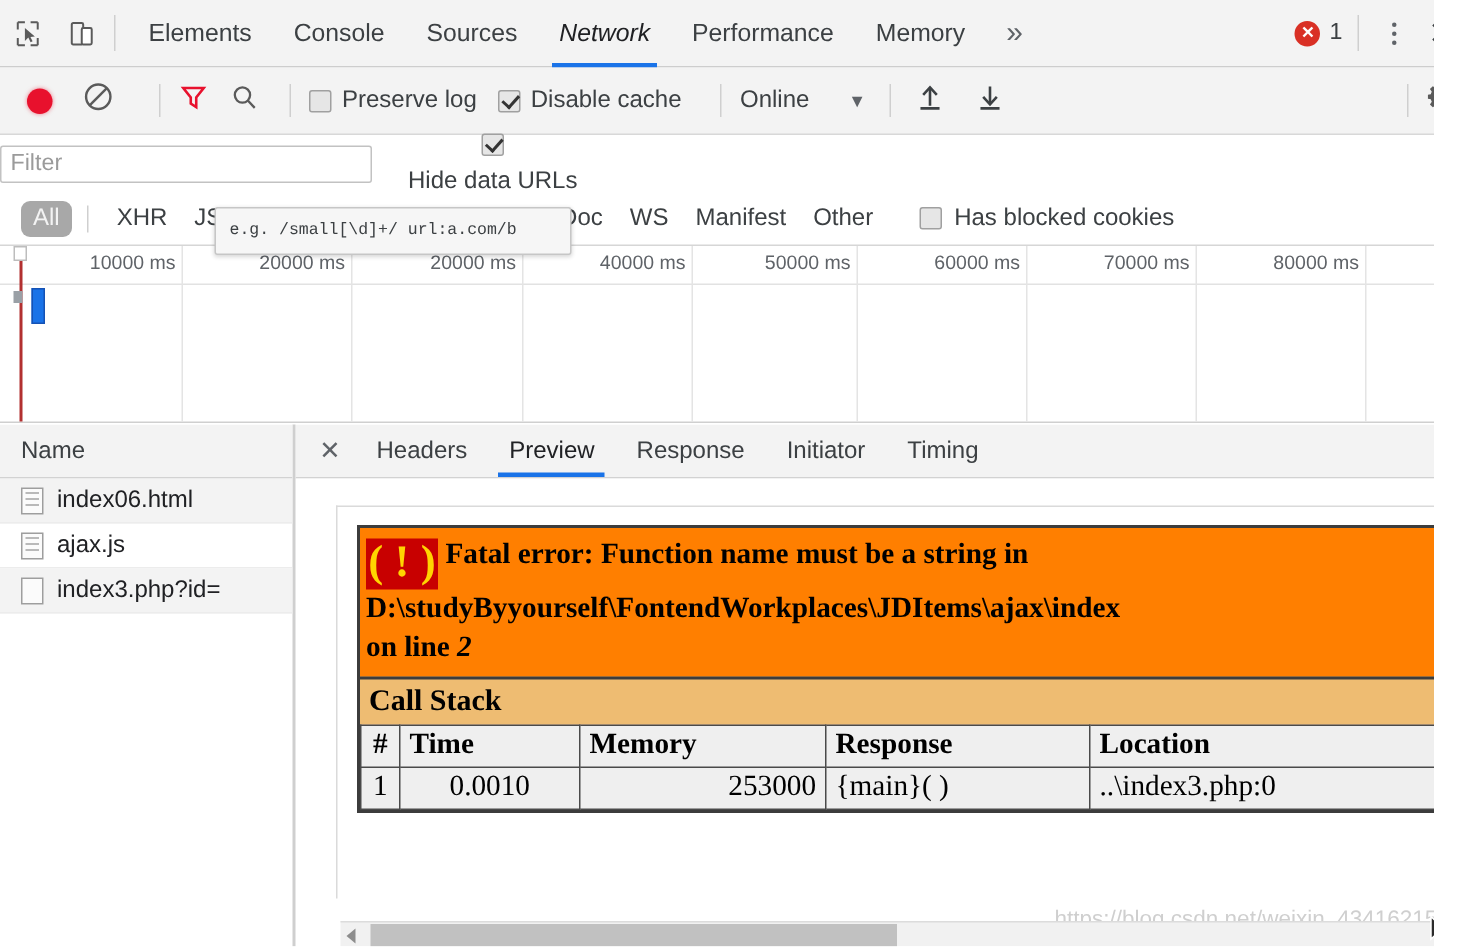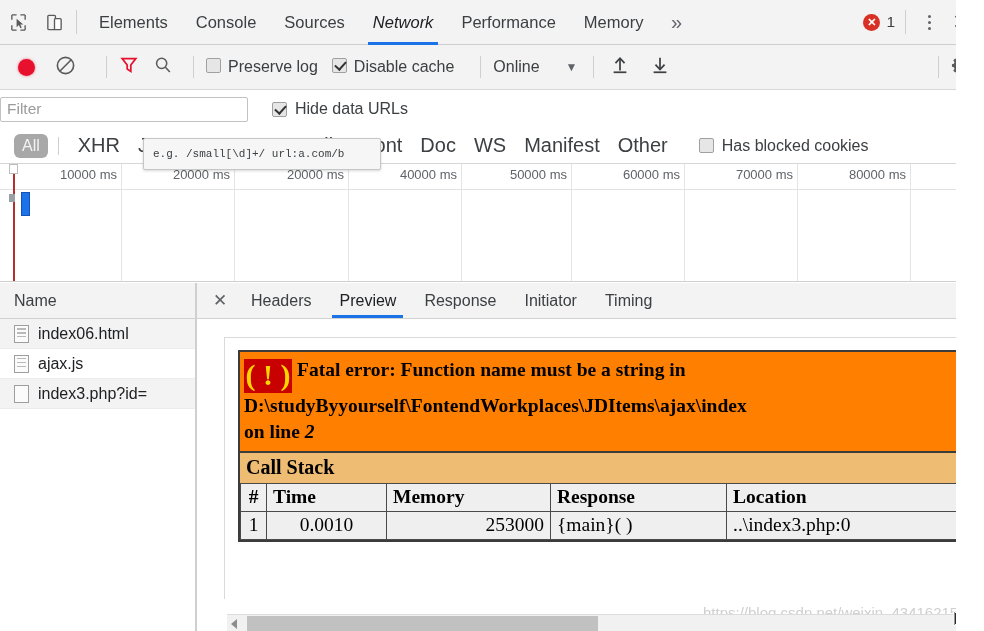--- a/index.html
+++ b/index.html
@@ -86,21 +86,21 @@
   }
   .rec-dot {
     width: 17px; height: 17px; border-radius: 50%; background: #e8112d;
     box-shadow: 0 0 3px rgba(232,17,45,.55);
     margin-right: 20px;
   }
   .clear-ico { margin-right: 18px; color: #5a5a5a; }
   .tbsep2 { width: 1px; height: 22px; background: #cfcfcf; margin: 0 12px; }
   .filter-ico { color: #e8112d; margin-right: 14px; }
   .search-ico { color: #5a5a5a; margin-right: 8px; }
-  .chk-wrap { display: flex; gap: 7px; margin-right: 14px; }
+  .chk-wrap { display: flex; align-items: center; gap: 7px; margin-right: 14px; }
   .chkbox {
     width: 15px; height: 15px; border: 1px solid #8a8a8a; background: #fff;
     border-radius: 2px; display: inline-block; position: relative;
   }
   .chkbox.checked::after {
     content: "";
     position: absolute; left: 4px; top: 0px; width: 5px; height: 9px;
     border: solid #333; border-width: 0 2px 2px 0;
     transform: rotate(42deg);
   }
@@ -123,37 +123,37 @@
   .filter-input {
     width: 248px; height: 25px;
     border: 1px solid #c2c2c2; border-radius: 2px;
     background: #fff;
     font-size: 15.5px; color: #3c4043;
     padding: 0 6px;
     font-family: "Liberation Sans", sans-serif;
     outline: none;
   }
   .filter-input::placeholder { color: #9b9b9b; }
-  .hide-urls { display: flex; align-items: center; gap: 8px; margin-left: 24px; }
+  .hide-urls { display: flex; align-items: center; gap: 8px; margin-left: 24px; flex-direction: column; }
 
   
   .typerow {
     position: absolute; left: 0; top: 128px; width: 984px; height: 36px;
     background: #ffffff;
     display: flex; align-items: center;
     padding-left: 14px;
     border-bottom: 1px solid #d6d6d6;
   }
   .type-all {
     background: #a8a8a8; color: #f3f3f3;
     border-radius: 6px; padding: 2px 8px;
     font-size: 16px; line-height: 20px;
   }
   .type-divider { width: 1px; height: 18px; background: #cfcfcf; margin: 0 10px; }
-  .type-item { font-size: 20px; color: #3c4043; padding: 0 9px; white-space: nowrap; }
+  .type-item { font-size: 16px; color: #3c4043; padding: 0 9px; white-space: nowrap; }
   .blocked-wrap { display: flex; align-items: center; gap: 8px; margin-left: 22px; }
 
   
   .tooltip {
     position: absolute; left: 143px; top: 138px;
     width: 238px; height: 32px;
     background: #f6f6f6;
     border: 1px solid #c6c6c6;
     border-radius: 2px;
     box-shadow: 0 1px 3px rgba(0,0,0,.16);

